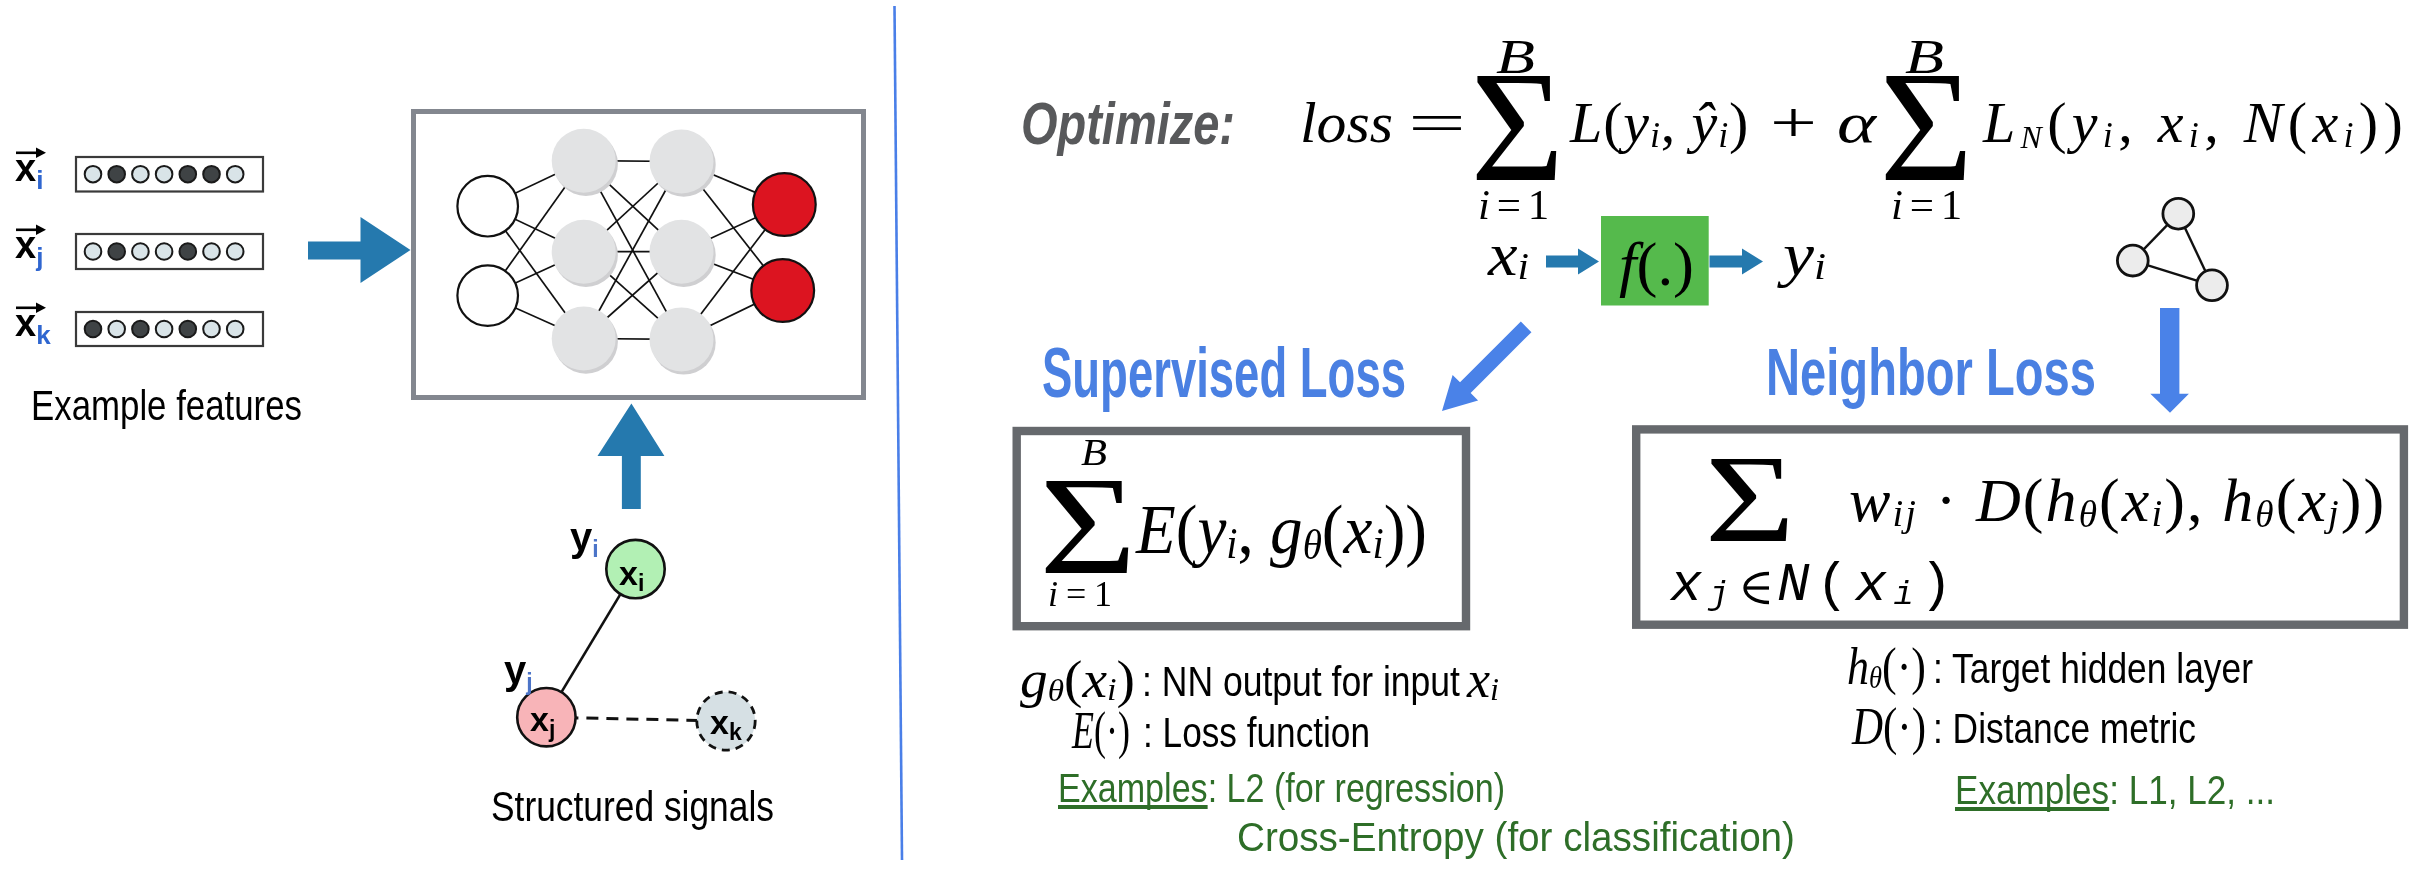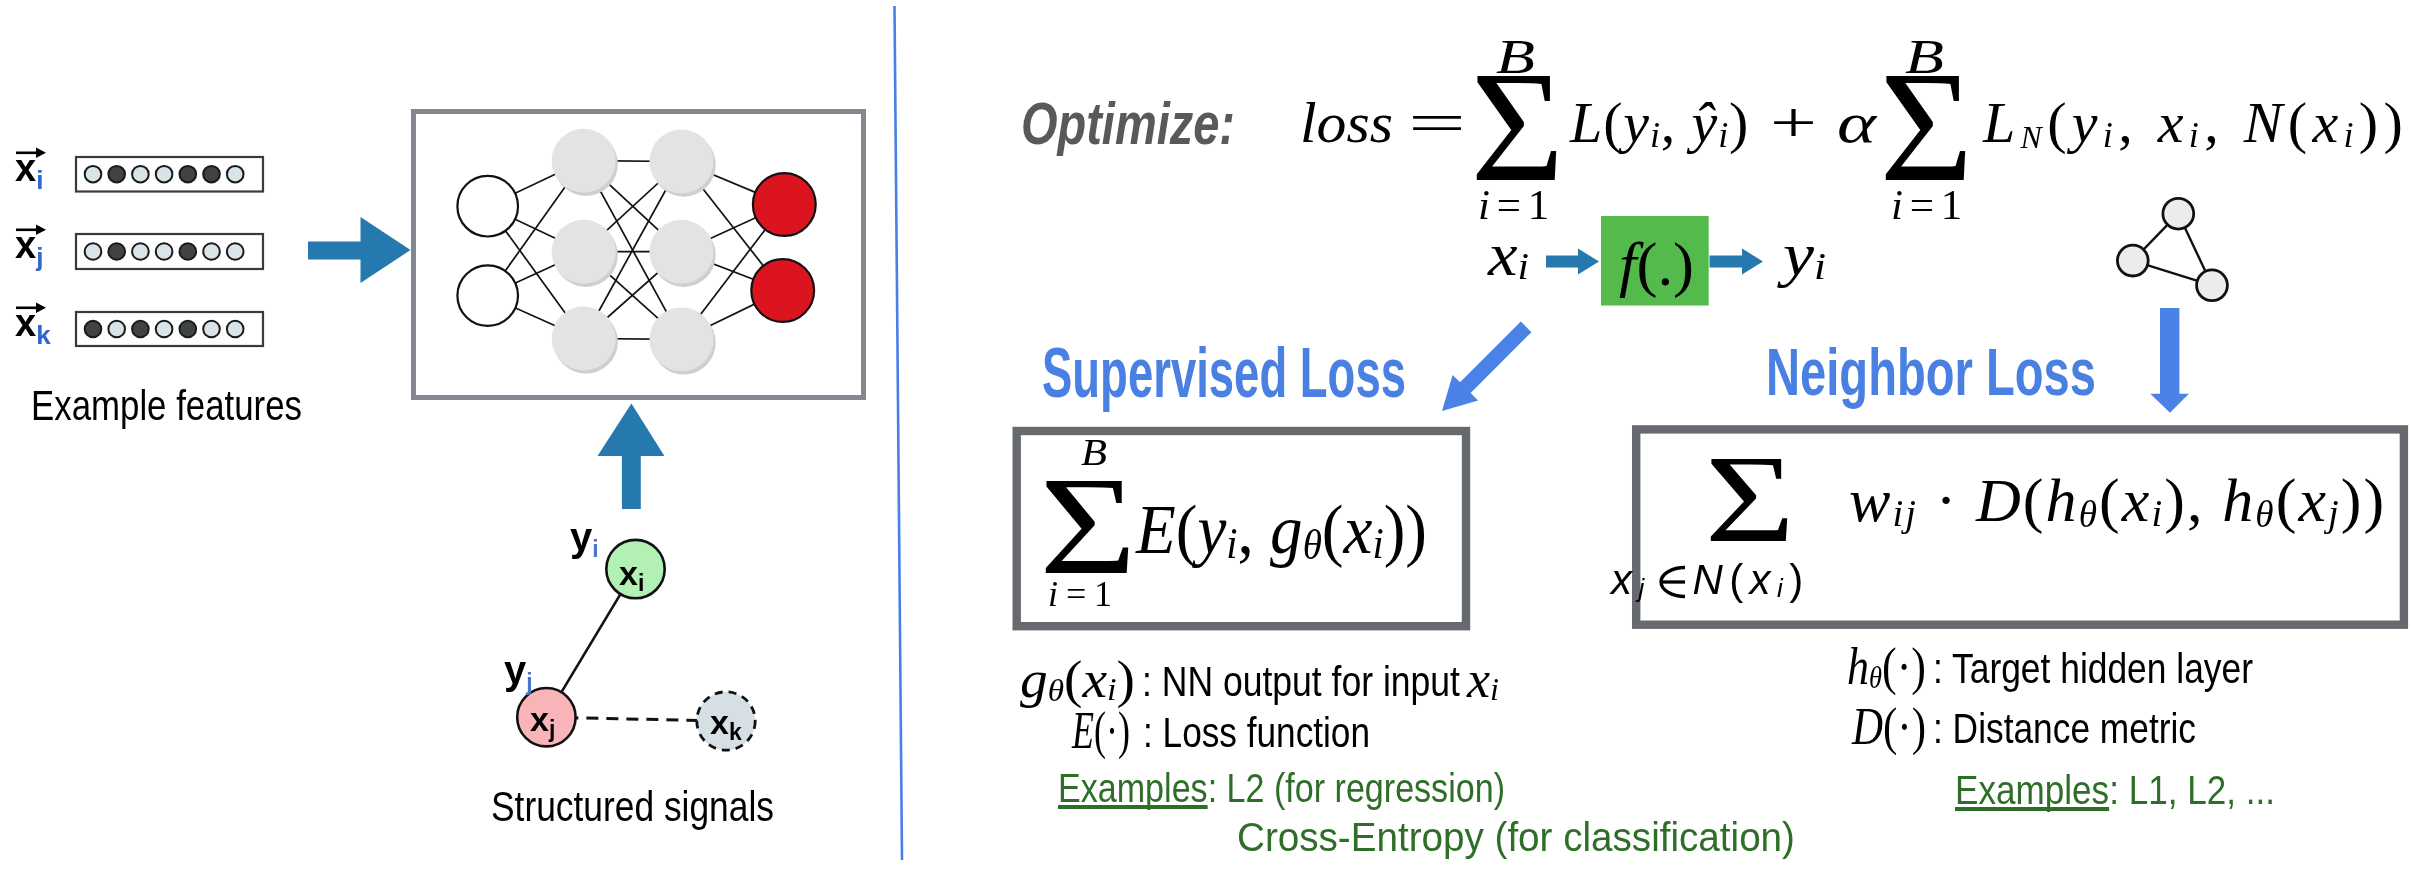--- a/index.html
+++ b/index.html
@@ -126,21 +126,21 @@
 <div class="abs" id="mI2" style="left:1891.0px;top:183.0px;font-family:'Liberation Serif',serif;font-size:43.0px;color:#000;letter-spacing:6.76px;"><i>i</i>=1</div>
 <div class="abs" id="c2" style="left:1983.0px;top:94.4px;font-family:'Liberation Serif',serif;font-size:58.0px;color:#000;font-style:italic;letter-spacing:5.31px;">L<span style="font-size:55%;position:relative;top:0.18em">N</span><span style="font-style:normal">(</span>y<span style="font-size:62%;position:relative;top:0.12em">i</span><span style="font-style:normal">, </span>x<span style="font-size:62%;position:relative;top:0.12em">i</span><span style="font-style:normal">, </span>N<span style="font-style:normal">(</span>x<span style="font-size:62%;position:relative;top:0.12em">i</span><span style="font-style:normal">))</span></div>
 <div class="abs" id="xi" style="left:1488.0px;top:222.8px;font-family:'Liberation Serif',serif;font-size:62.0px;color:#000;font-style:italic;transform:scaleX(1.0728);transform-origin:0 0;">x<span style="font-size:62%;position:relative;top:0.12em">i</span></div>
 <div class="abs" id="fdot" style="left:1619.0px;top:233.1px;font-family:'Liberation Serif',serif;font-size:62.0px;color:#000;font-style:italic;transform:scaleX(1.0131);transform-origin:0 0;">f<span style="font-style:normal">(.)</span></div>
 <div class="abs" id="yi" style="left:1783.0px;top:222.8px;font-family:'Liberation Serif',serif;font-size:62.0px;color:#000;font-style:italic;transform:scaleX(1.1251);transform-origin:0 0;">y<span style="font-size:62%;position:relative;top:0.12em">i</span></div>
 <div class="abs" id="sup" style="left:1041.5px;top:337.7px;font-family:'Liberation Sans',sans-serif;font-size:70.0px;color:#4a80e2;font-weight:bold;transform:scaleX(0.6497);transform-origin:0 0;">Supervised Loss</div>
 <div class="abs" id="nei" style="left:1766.0px;top:338.3px;font-family:'Liberation Sans',sans-serif;font-size:67.0px;color:#4a80e2;font-weight:bold;transform:scaleX(0.7036);transform-origin:0 0;">Neighbor Loss</div>
 <div class="abs" id="bB" style="left:1081.0px;top:433.0px;font-family:'Liberation Serif',serif;font-size:38.0px;color:#000;font-style:italic;transform:scaleX(1.1198);transform-origin:0 0;">B</div>
 <div class="abs" id="bI" style="left:1048.0px;top:575.9px;font-family:'Liberation Serif',serif;font-size:36.0px;color:#000;letter-spacing:7.89px;"><i>i</i>=1</div>
 <div class="abs" id="bE" style="left:1136.0px;top:494.6px;font-family:'Liberation Serif',serif;font-size:70.0px;color:#000;font-style:italic;transform:scaleX(0.9299);transform-origin:0 0;">E<span style="font-style:normal">(</span>y<span style="font-size:62%;position:relative;top:0.12em">i</span><span style="font-style:normal">, </span>g<span style="font-size:60%;position:relative;top:0.16em">θ</span><span style="font-style:normal">(</span>x<span style="font-size:62%;position:relative;top:0.12em">i</span><span style="font-style:normal">))</span></div>
-<div class="abs" id="bsub" style="left:1611px;top:558.8px;font-family:Liberation Sans, sans-serif;font-size:42.0px;color:#000;letter-spacing:6.36px;"><i>x</i><span style="font-size:62%;position:relative;top:0.12em"><i>j</i></span><svg width="30" height="36" viewBox="0 0 30 36" style="vertical-align:-6px;margin:0 6px">
+<div class="abs" id="bsub" style="left:1670px;top:558.8px;font-family:Liberation Mono, monospace;font-size:54px;color:#000;letter-spacing:6.36px;"><i>x</i><span style="font-size:62%;position:relative;top:0.12em"><i>j</i></span><svg width="30" height="36" viewBox="0 0 30 36" style="vertical-align:-6px;margin:0 6px">
         <path d="M28 3.5 A24 14.5 0 1 0 28 32.5" fill="none" stroke="#000" stroke-width="3.3"></path>
         <line x1="4.5" y1="18" x2="28" y2="18" stroke="#000" stroke-width="3.3"></line>
       </svg><i>N</i><span style="font-style:normal">(</span><i>x</i><span style="font-size:62%;position:relative;top:0.12em"><i>i</i></span><span style="font-style:normal">)</span></div>
 <div class="abs" id="bW" style="left:1849.0px;top:469.2px;font-family:'Liberation Serif',serif;font-size:62.0px;color:#000;font-style:italic;letter-spacing:2.10px;">w<span style="font-size:62%;position:relative;top:0.12em">ij</span><span style="font-style:normal"> · </span>D<span style="font-style:normal">(</span>h<span style="font-size:60%;position:relative;top:0.16em">θ</span><span style="font-style:normal">(</span>x<span style="font-size:62%;position:relative;top:0.12em">i</span><span style="font-style:normal">), </span>h<span style="font-size:60%;position:relative;top:0.16em">θ</span><span style="font-style:normal">(</span>x<span style="font-size:62%;position:relative;top:0.12em">j</span><span style="font-style:normal">))</span></div>
 <div class="abs" id="ag" style="left:1019.7px;top:653.5px;font-family:'Liberation Serif',serif;font-size:52.0px;color:#000;font-style:italic;transform:scaleX(1.0644);transform-origin:0 0;">g<span style="font-size:60%;position:relative;top:0.16em">θ</span><span style="font-style:normal">(</span>x<span style="font-size:62%;position:relative;top:0.12em">i</span><span style="font-style:normal">)</span></div>
 <div class="abs" id="t1" style="left:1141.6px;top:661.4px;font-family:'Liberation Sans',sans-serif;font-size:42.0px;color:#000;transform:scaleX(0.8460);transform-origin:0 0;">: NN output for input</div>
 <div class="abs" style="left:1467.0px;top:653.5px;font-family:'Liberation Serif',serif;font-size:52.0px;color:#000;font-style:italic;">x<span style="font-size:62%;position:relative;top:0.12em">i</span></div>
 <div class="abs" id="aE" style="left:1072.0px;top:704.5px;font-family:'Liberation Serif',serif;font-size:52.0px;color:#000;font-style:italic;transform:scaleX(0.6928);transform-origin:0 0;">E<span style="font-style:normal">(·)</span></div>
 <div class="abs" id="t2" style="left:1143.0px;top:712.4px;font-family:'Liberation Sans',sans-serif;font-size:42.0px;color:#000;transform:scaleX(0.8382);transform-origin:0 0;">: Loss function</div>
 <div class="abs" id="g1" style="left:1058.0px;top:767.9px;font-family:'Liberation Sans',sans-serif;font-size:41.0px;color:#2e6e28;transform:scaleX(0.8312);transform-origin:0 0;"><span style="text-decoration:underline;text-decoration-skip-ink:none">Examples</span>: L2 (for regression)</div>

